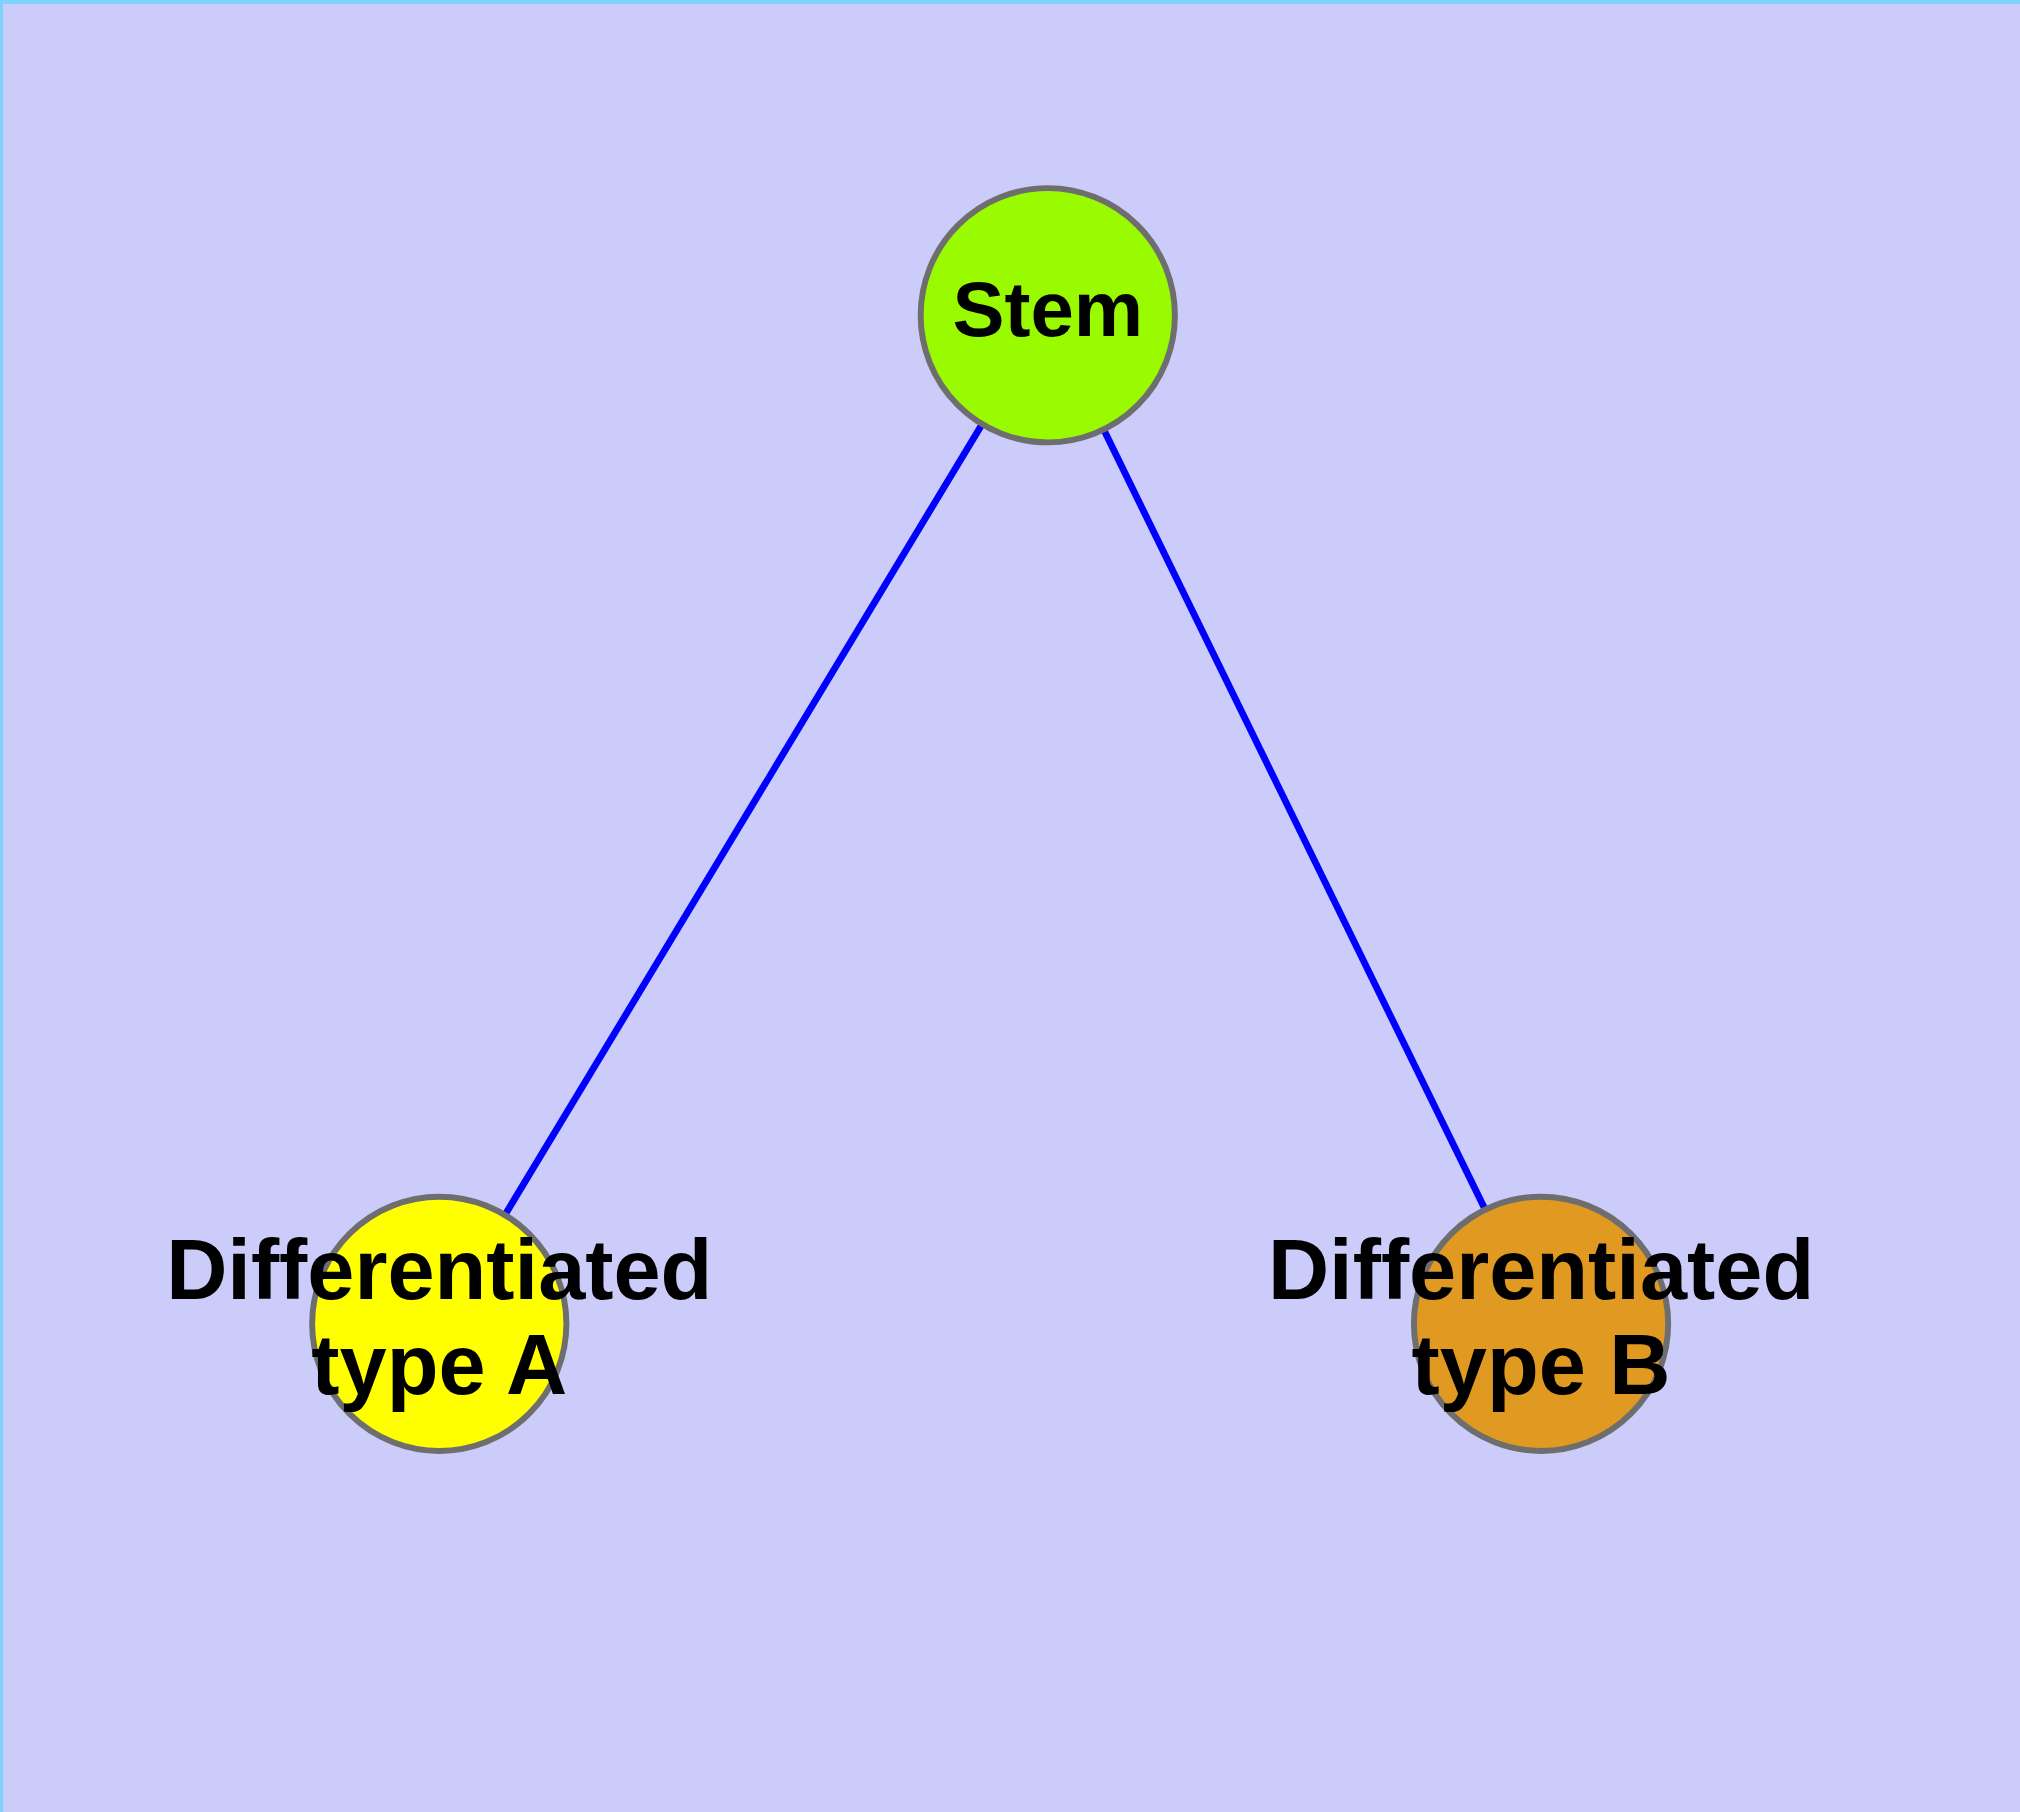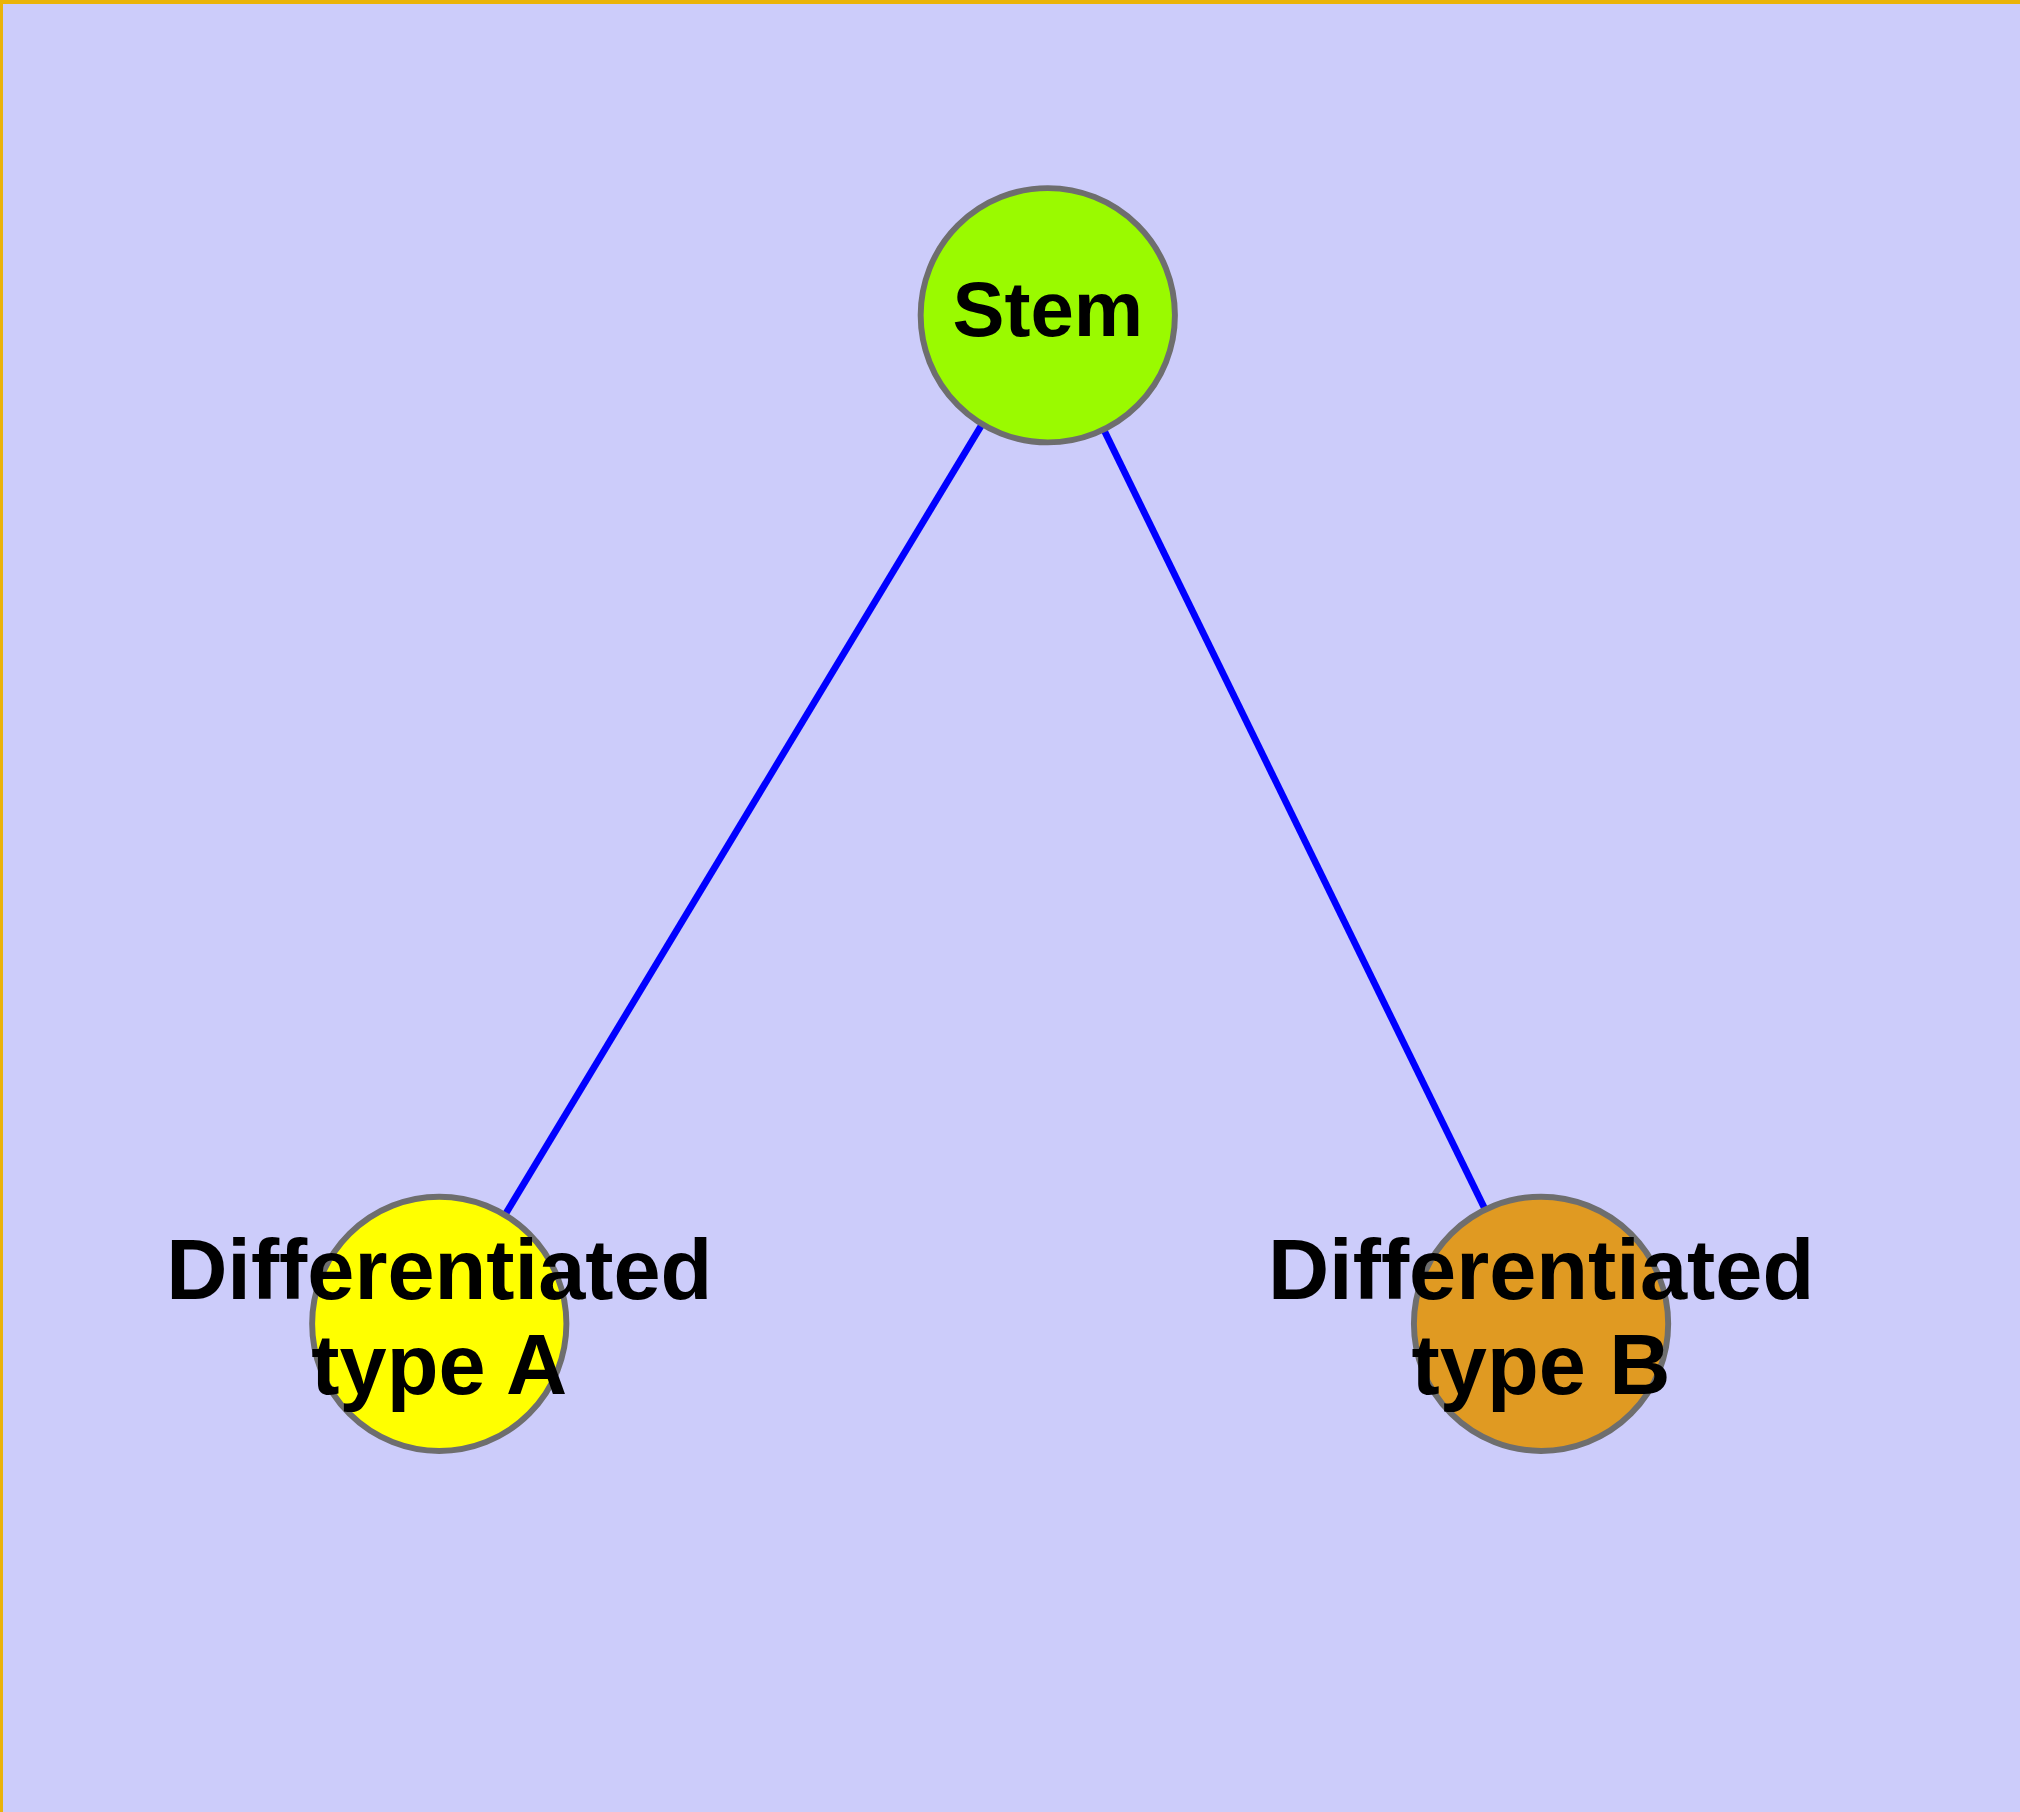--- a/index.html
+++ b/index.html
@@ -52,21 +52,21 @@
   .label-stem {
     font-size: 92px;
   }
   .label-leaf {
     font-size: 100px;
   }
 </style>
 </head>
 <body>
 
-<div id="canvas" style="background: #eab308; width: 2021px; height: 1812px;">
+<div id="canvas" style="background: #7dd3fc; width: 2021px; height: 1812px;">
 
   <div id="plot-area" style="background: rgb(204, 204, 250);"></div>
 
   <svg id="graph-svg" viewBox="0 0 2384 2138">
 
     <g>
       <line class="edge-line" x1="1164.707764299325" y1="490.1584407852414" x2="589.2922357006751" y2="1443.8415592147587" stroke="#0000ff" stroke-width="8"></line>
       <line class="edge-line" x1="1296.629681713254" y1="495.96790590854357" x2="1757.370318286746" y2="1438.0320940914564" stroke="#0000ff" stroke-width="8"></line>
     </g>
 

